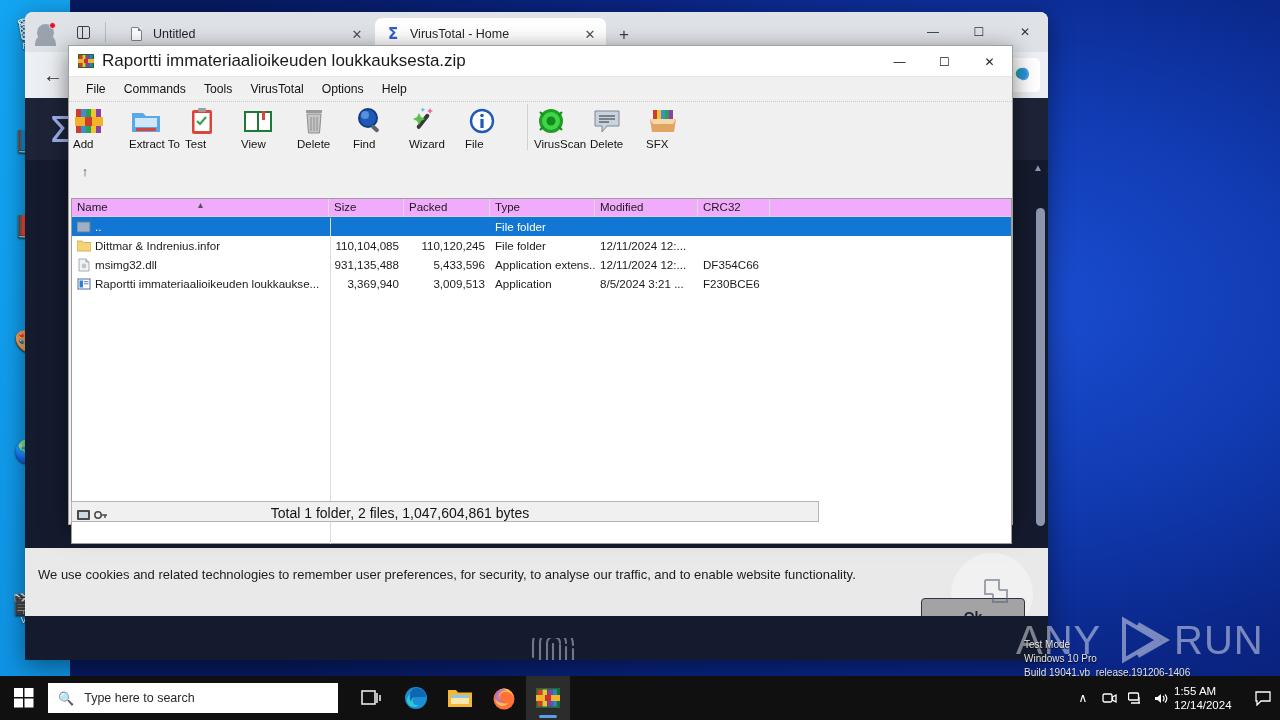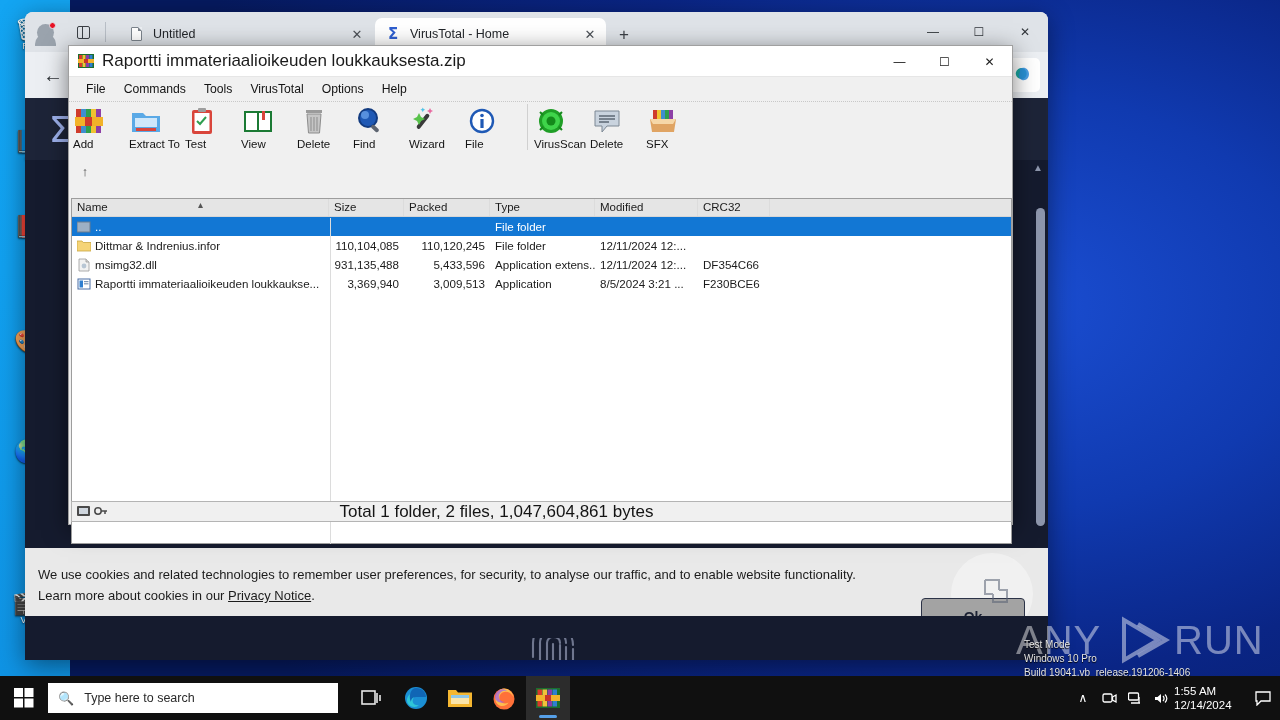--- a/index.html
+++ b/index.html
@@ -136,42 +136,42 @@
   #rar-up { width:22px; height:22px; display:flex; align-items:center;
      justify-content:center; color:#444; font-size:13px; }
   #rar-path { flex:1; height:21px; margin-left:7px; background:#fff;
      border:1px solid #7a7a7a; display:flex; align-items:center; font-size:11.5px;
      color:#151515; padding-left:4px; }
   #rar-path .pi { width:14px; height:14px; margin-right:6px; flex:0 0 14px;}
   #rar-path .chev { margin-left:auto; margin-right:5px; color:#444; font-size:10px;}
 
   #rar-listwrap { position:absolute; left:2px; top:152px; width:941px; height:346px;
      background:#fff; border:1px solid #9d9d9d; }
-  #rar-cols { height:18px; background:#e5e5e5; border-bottom:1px solid #d6d6d6;
+  #rar-cols { height:18px; background:#f0abfc; border-bottom:1px solid #d6d6d6;
      display:flex; font-size:11.5px; color:#1b1b1b; position:relative; }
   #rar-cols .c { border-right:1px solid #dcdcdc; padding:2px 5px 0 5px;
      white-space:nowrap; overflow:hidden; }
   #rar-cols .up-caret{ position:absolute; left:126px; top:0px; color:#555; font-size:10px;}
   .rrow { height:19px; display:flex; font-size:11.6px; color:#1b1b1b; align-items:center;}
   .rrow.sel { background:#1277d4; color:#fff; }
   .rrow .c { padding:0 5px; white-space:nowrap; overflow:hidden; display:flex;
      align-items:center; }
   .rrow .fi { width:14px; height:14px; margin-right:4px; flex:0 0 14px; }
   .col-name  { width:257px; }
   .col-size  { width:75px; justify-content:flex-end; }
   .col-packed{ width:86px; justify-content:flex-end; }
   .col-type  { width:105px; }
   .col-mod   { width:103px; }
   .col-crc   { width:72px; }
   #rar-vline { position:absolute; left:258px; top:19px; width:1px; height:326px;
      background:#dcdcdc; }
 
-  #rar-status { position:absolute; left:2px; bottom:2px; width:941px; height:21px;
-     background:#f0f0f0; border:1px solid #b4b4b4; display:flex; align-items:center;
-     font-size:17px; color:#141414; }
+  #rar-status { position:absolute; left:2px; bottom:2px; width:748px; height:21px;
+     background:#f0f0f0; border:1px solid #b4b4b4; display:flex; align-items:flex-end;
+     font-size:14px; color:#141414; }
   #rar-status .icons { width:40px; display:flex; align-items:center;
      justify-content:center; gap:3px;}
   #rar-status .tot { flex:1; text-align:center; padding-right:130px;}
 
   
   #taskbar { position:absolute; left:0; bottom:0; width:1280px; height:44px;
      background:#101010; display:flex; align-items:center; }
   #start-btn { width:48px; height:44px; display:flex; align-items:center;
      justify-content:center; }
   #search-box { width:290px; height:30px; background:#fff; display:flex;
@@ -295,23 +295,20 @@
 
       <div id="vt-scrollbar">
         <div id="vt-scroll-up">▲</div>
         <div class="thumb"></div>
       </div>
     </div>
 
     <div id="cookie-banner">
       <div id="cookie-text">
         <div>We use cookies and related technologies to remember user preferences, for security, to analyse our traffic, and to enable website functionality.</div>
-        <div>
-          <span>Learn more about cookies in our </span><a href="#">Privacy Notice</a><span>.</span>
-        </div>
       </div>
       <div id="cursor-halo"></div>
       <div id="ok-button">Ok</div>
       <div id="cursor-glyph">
         <svg width="34" height="30" viewBox="0 0 34 30">
           <g fill="none" stroke="#5a6275" stroke-width="2">
             <path d="M6 4h14v10"></path>
               <path d="M20 14h8v12H14v-8"></path>
               <path d="M14 18H6V4"></path>
           </g>

